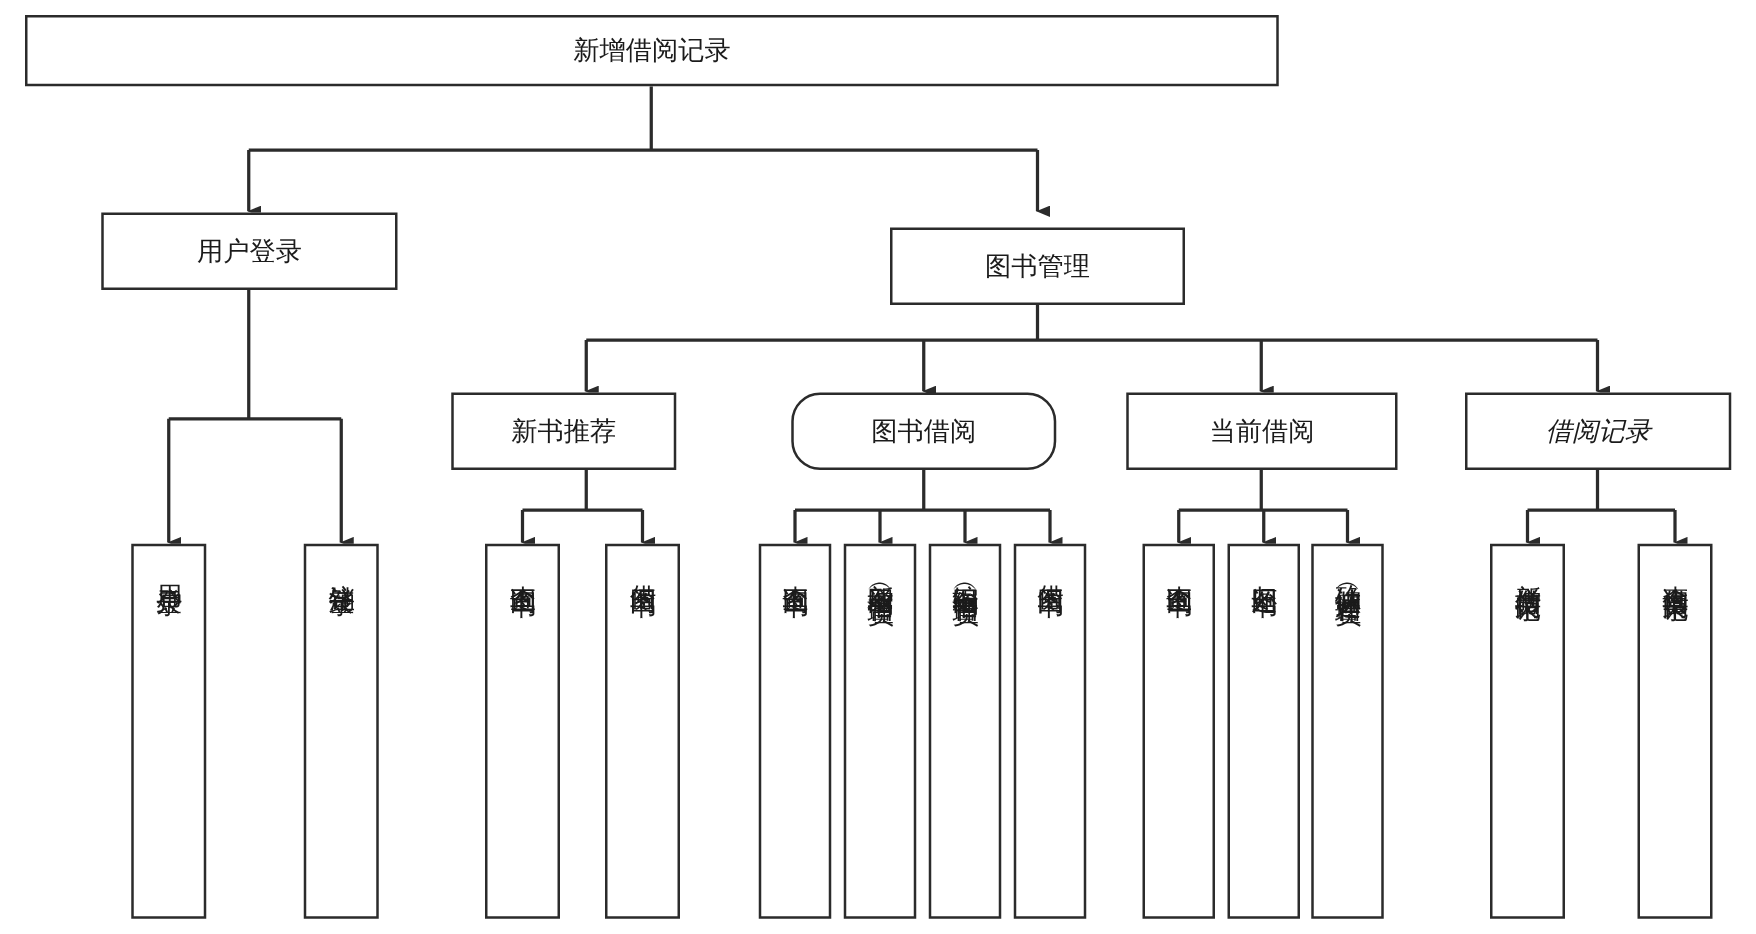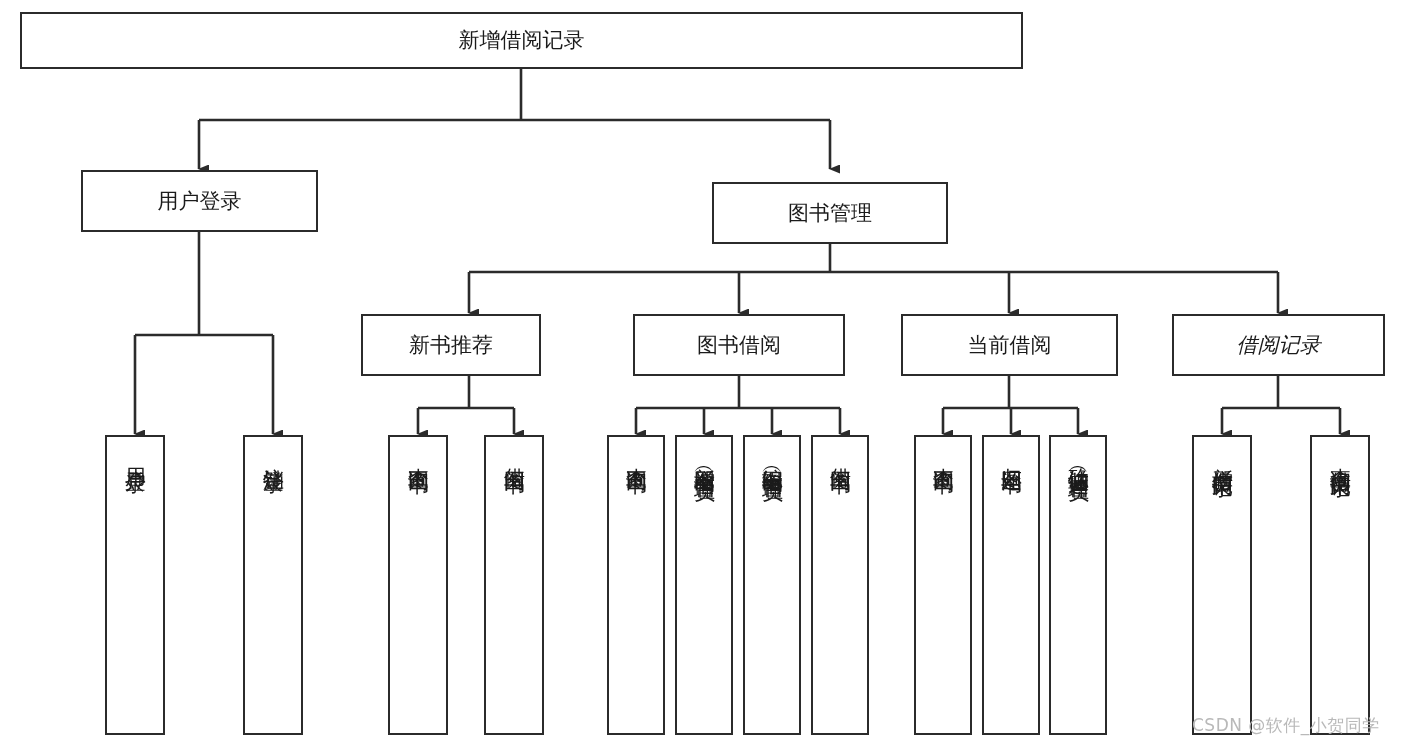--- a/index.html
+++ b/index.html
@@ -123,21 +123,21 @@
       </div>
       <div class="node horizontal" style="left: 81px; top: 170px; width: 237px; height: 62px;">
         <span class="node-label">用户登录</span>
       </div>
       <div class="node horizontal" style="left: 712px; top: 182px; width: 236px; height: 62px;">
         <span class="node-label">图书管理</span>
       </div>
       <div class="node horizontal" style="left: 361px; top: 314px; width: 180px; height: 62px;">
         <span class="node-label">新书推荐</span>
       </div>
-      <div class="node horizontal" style="left: 633px; top: 314px; width: 212px; height: 62px;">
+      <div class="node horizontal" style="left: 633px; top: 314px; width: 212px; height: 62px; border-radius: 23px;">
         <span class="node-label">图书借阅</span>
       </div>
       <div class="node horizontal" style="left: 901px; top: 314px; width: 217px; height: 62px;">
         <span class="node-label">当前借阅</span>
       </div>
       <div class="node horizontal" style="left: 1172px; top: 314px; width: 213px; height: 62px; font-style: italic;">
         <span class="node-label">借阅记录</span>
       </div>
       <div class="node vertical" style="left: 105px; top: 435px; width: 60px; height: 300px;">
         <span class="node-label">用户登录</span>
@@ -173,14 +173,13 @@
         <span class="node-label">确认归还（管理员）</span>
       </div>
       <div class="node vertical" style="left: 1192px; top: 435px; width: 60px; height: 300px;">
         <span class="node-label">新增借阅记录</span>
       </div>
       <div class="node vertical" style="left: 1310px; top: 435px; width: 60px; height: 300px;">
         <span class="node-label">查询借阅记录</span>
       </div>
     </div>
 
-  <div class="watermark" style="left:1192px; top:714px;">CSDN @软件_小贺同学</div>
 </div>
 
 </body></html>

